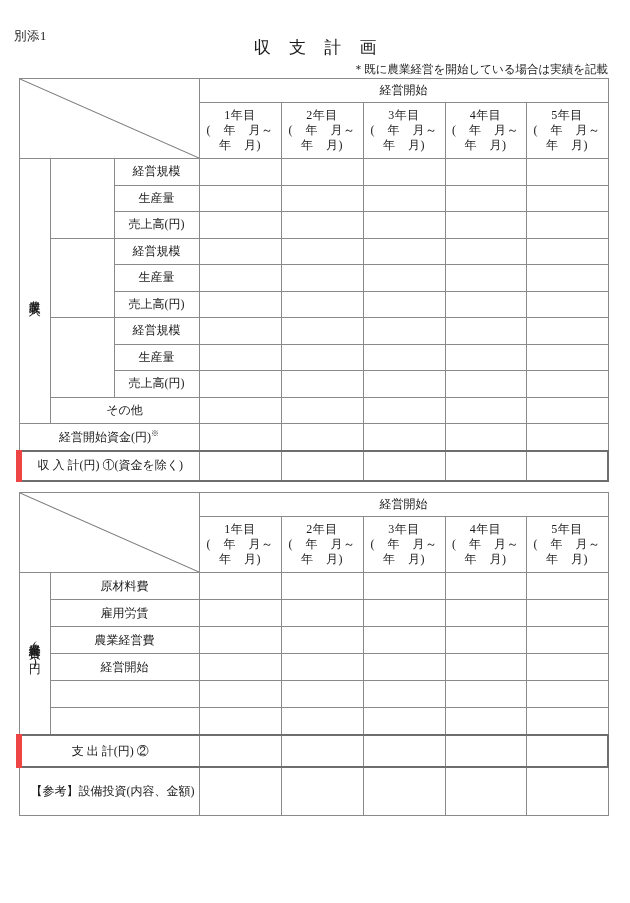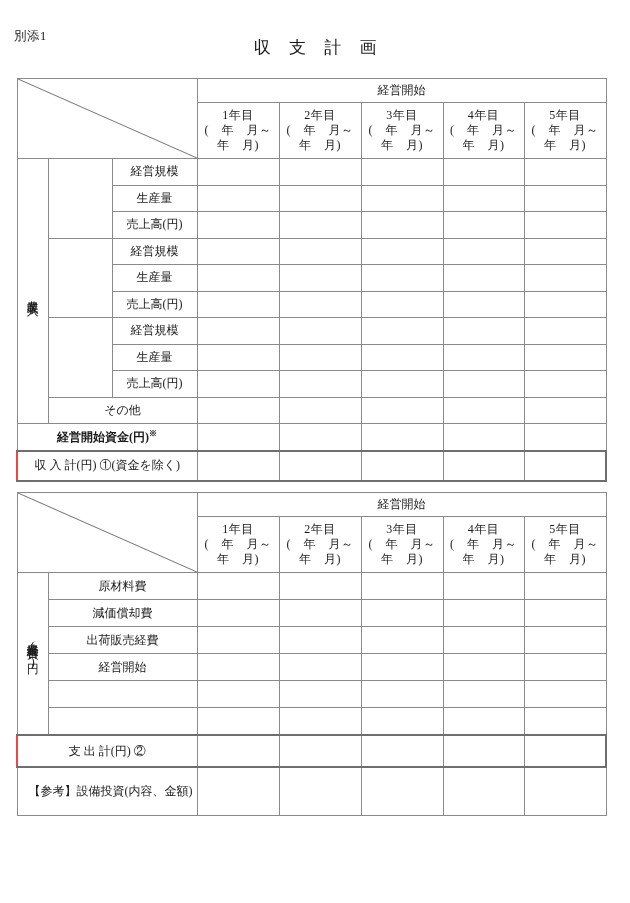--- a/index.html
+++ b/index.html
@@ -66,21 +66,21 @@
     background: #fff;
     font-size: 12px;
     line-height: 1.25;
   }
   td.blank { }
   tr.thick-row > td {
     border-top: 2px solid #6e6e6e;
     border-bottom: 2px solid #6e6e6e;
   }
   tr.thick-row > td:first-child {
-    border-left: 2px solid #ef4444;
+    border-left: 6px solid #ef4444;
   }
   tr.thick-row > td:last-child {
     border-right: 2px solid #6e6e6e;
   }
   .grp-top {
     border-top: 1px solid #5a5a5a !important;
   }
 
   
   .corner {
@@ -130,20 +130,21 @@
   }
   .footnote .fn-mark { margin-right: 12px; }
 </style>
 </head>
 <body>
 
 <div class="page">
 
   <div class="doc-no">別添1</div>
   <div class="doc-title">収 支 計 画</div>
+  <div class="note-right">＊既に農業経営を開始している場合は実績を記載</div>
 
   <table class="grid" style="left:16px; top:78px; width:589px;">
     <colgroup>
       <col style="width:31px">
       <col style="width:64px">
       <col style="width:85px">
       <col style="width:82px">
       <col style="width:82px">
       <col style="width:82px">
       <col style="width:81px">
@@ -272,21 +273,21 @@
       <tr>
         <td colspan="2" class="label-c grp-top" style="height:25.5px;">その他</td>
         <td class="blank grp-top"></td>
         <td class="blank grp-top"></td>
         <td class="blank grp-top"></td>
         <td class="blank grp-top"></td>
         <td class="blank grp-top"></td>
       </tr>
 
       <tr>
-        <td colspan="3" class="label-c" style="height:25.5px;font-weight:bold;">
+        <td colspan="3" class="label-c" style="height:25.5px;">
           <span>経営開始資金(円)</span><sup class="mark">※</sup>
         </td>
         <td class="blank"></td>
         <td class="blank"></td>
         <td class="blank"></td>
         <td class="blank"></td>
         <td class="blank"></td>
       </tr>
 
       <tr class="thick-row">
@@ -352,29 +353,29 @@
           <span class="vlabel">農業経営費(円)</span>
         </td>
         <td class="label-l" style="height:26px;margin-top:18px;">原材料費</td>
         <td class="blank"></td>
         <td class="blank"></td>
         <td class="blank"></td>
         <td class="blank"></td>
         <td class="blank"></td>
       </tr>
       <tr>
-        <td class="label-l" style="height:26px;">減価償却費</td>
-        <td class="blank"></td>
-        <td class="blank"></td>
-        <td class="blank"></td>
-        <td class="blank"></td>
-        <td class="blank"></td>
-      </tr>
-      <tr>
-        <td class="label-l" style="height:26px;">出荷販売経費</td>
+        <td class="label-l" style="height:26px;">雇用労賃</td>
+        <td class="blank"></td>
+        <td class="blank"></td>
+        <td class="blank"></td>
+        <td class="blank"></td>
+        <td class="blank"></td>
+      </tr>
+      <tr>
+        <td class="label-l" style="height:26px;">農業経営費</td>
         <td class="blank"></td>
         <td class="blank"></td>
         <td class="blank"></td>
         <td class="blank"></td>
         <td class="blank"></td>
       </tr>
       <tr>
         <td class="label-l" style="height:26px;">経営開始</td>
         <td class="blank"></td>
         <td class="blank"></td>

